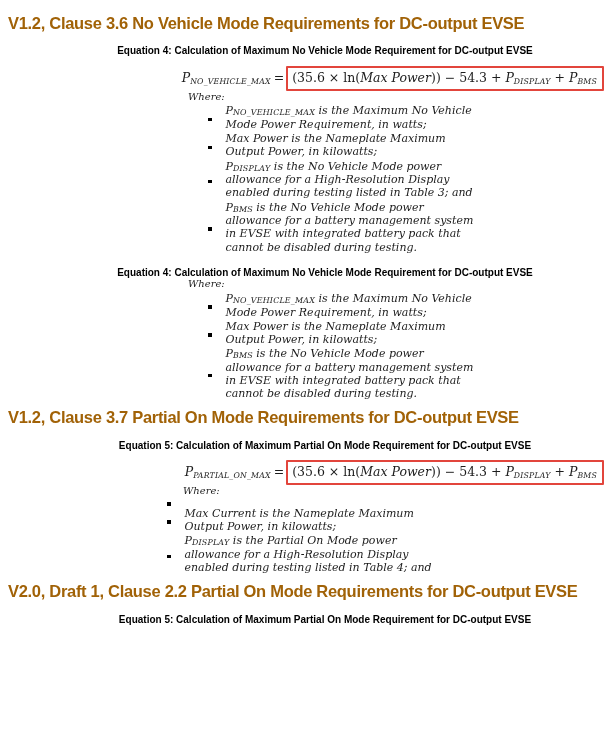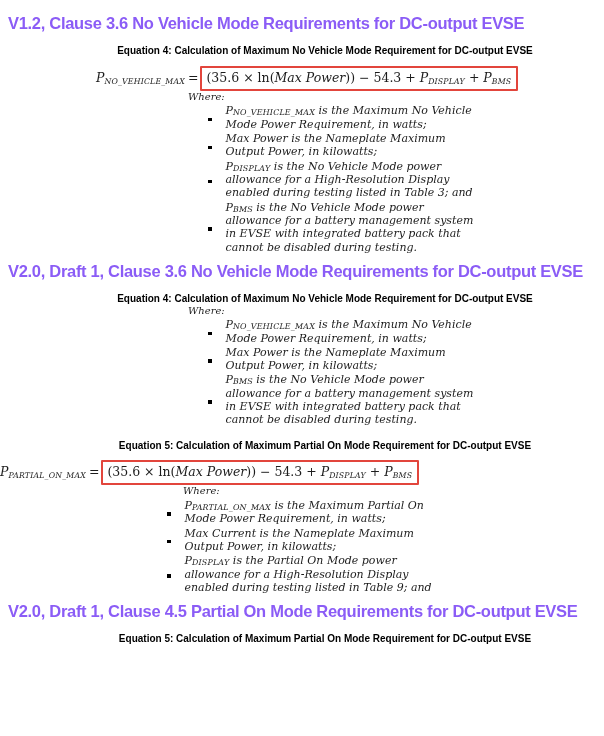--- a/index.html
+++ b/index.html
@@ -2,26 +2,26 @@
 <html><head>
 <meta charset="utf-8">
 <style>
   html,body{margin:0;padding:0;background:#ffffff;}
   body{width:604px;height:736px;overflow:hidden;color:#000;
        font-family:"Liberation Sans", sans-serif;}
   .page{padding-top:6px;}
   .section{margin:0;}
   .heading{font-family:"Liberation Sans", sans-serif;font-weight:bold;
            font-size:16.5px;line-height:1.1;letter-spacing:-0.3px;
-           color:#8b5cf6;margin:8px 4px 0 8px;white-space:nowrap;}
+           color:#a16207;margin:8px 4px 0 8px;white-space:nowrap;}
   .caption{font-family:"Liberation Sans", sans-serif;font-weight:bold;
            font-size:10px;line-height:1.15;color:#000;
            margin:13px 6px 0 52px;text-align:center;white-space:nowrap;}
   .eqline{font-family:"DejaVu Serif", serif;font-size:12.5px;color:#1c1c1c;
-          margin-top:9px;text-align:left;white-space:nowrap;}
+          margin-top:9px;text-align:right;white-space:nowrap;}
   .s1 .eqline{margin-left:96px;}
   .s2 .eqline{margin-left:44px;}
   .s3 .eqline{margin-left:0px;}
   .eq-lhs{font-style:italic;}
   .eq-equals{font-style:normal;padding:0 2px 0 3px;}
   .eq-box{display:inline-block;border:2px solid #e2453c;border-radius:1px;
           padding:2px 5px 3px 4px;vertical-align:middle;}
   .r-up{font-style:normal;}
   .r-it{font-style:italic;}
   .r-sub{font-style:italic;font-size:0.62em;vertical-align:-0.28em;
@@ -66,55 +66,54 @@
             <span class="marker"></span>
             <span class="btext"><span class="r-it">P</span><span class="r-sub">DISPLAY</span><span class="r-it"> is the No Vehicle Mode power allowance for a High-Resolution Display enabled during testing listed in Table 3; and</span></span>
           </div>
           <div class="bullet">
             <span class="marker"></span>
             <span class="btext"><span class="r-it">P</span><span class="r-sub">BMS</span><span class="r-it"> is the No Vehicle Mode power allowance for a battery management system in EVSE with integrated battery pack that cannot be disabled during testing.</span></span>
           </div>
         </div>
       </div>
       <div class="section s2">
-        <div class="heading">V2.0, Draft 1, Clause 3.6 No Vehicle Mode Requirements for DC-output EVSE</div>
         <div class="caption">Equation 4: Calculation of Maximum No Vehicle Mode Requirement for DC-output EVSE</div>
         <div class="where">Where:</div>
         <div class="bullets">
           <div class="bullet">
             <span class="marker"></span>
             <span class="btext"><span class="r-it">P</span><span class="r-sub">NO_VEHICLE_MAX</span><span class="r-it"> is the Maximum No Vehicle Mode Power Requirement, in watts;</span></span>
           </div>
           <div class="bullet">
             <span class="marker"></span>
             <span class="btext"><span class="r-it">Max Power is the Nameplate Maximum Output Power, in kilowatts;</span></span>
           </div>
           <div class="bullet">
             <span class="marker"></span>
             <span class="btext"><span class="r-it">P</span><span class="r-sub">BMS</span><span class="r-it"> is the No Vehicle Mode power allowance for a battery management system in EVSE with integrated battery pack that cannot be disabled during testing.</span></span>
           </div>
         </div>
       </div>
       <div class="section s3">
+        <div class="heading">V1.2, Clause 3.7 Partial On Mode Requirements for DC-output EVSE</div>
         <div class="caption">Equation 5: Calculation of Maximum Partial On Mode Requirement for DC-output EVSE</div>
         <div class="eqline"><span class="eq-lhs"><span class="r-it">P</span><span class="r-sub">PARTIAL_ON_MAX</span></span><span class="eq-equals">=</span><span class="eq-box"><span class="r-up">(35.6 × ln(</span><span class="r-it">Max Power</span><span class="r-up">)) − 54.3 + </span><span class="r-it">P</span><span class="r-sub">DISPLAY</span><span class="r-up"> + </span><span class="r-it">P</span><span class="r-sub">BMS</span></span></div>
         <div class="where">Where:</div>
         <div class="bullets">
           <div class="bullet">
             <span class="marker"></span>
-            <span class="btext"><span class="r-it">P</span><span class="r-sub">PARTIAL_ON_MAX</span><span class="r-it"> is the Maximum Partial On Mode Power Requirement, in watts;</span></span>
           </div>
           <div class="bullet">
             <span class="marker"></span>
             <span class="btext"><span class="r-it">Max Current is the Nameplate Maximum Output Power, in kilowatts;</span></span>
           </div>
           <div class="bullet">
             <span class="marker"></span>
-            <span class="btext"><span class="r-it">P</span><span class="r-sub">DISPLAY</span><span class="r-it"> is the Partial On Mode power allowance for a High-Resolution Display enabled during testing listed in Table 9; and</span></span>
+            <span class="btext"><span class="r-it">P</span><span class="r-sub">DISPLAY</span><span class="r-it"> is the Partial On Mode power allowance for a High-Resolution Display enabled during testing listed in Table 4; and</span></span>
           </div>
         </div>
       </div>
       <div class="section s4">
-        <div class="heading">V2.0, Draft 1, Clause 4.5 Partial On Mode Requirements for DC-output EVSE</div>
+        <div class="heading">V2.0, Draft 1, Clause 2.2 Partial On Mode Requirements for DC-output EVSE</div>
         <div class="caption">Equation 5: Calculation of Maximum Partial On Mode Requirement for DC-output EVSE</div>
       </div>
     </div>
 </div>
 
 </body></html>

